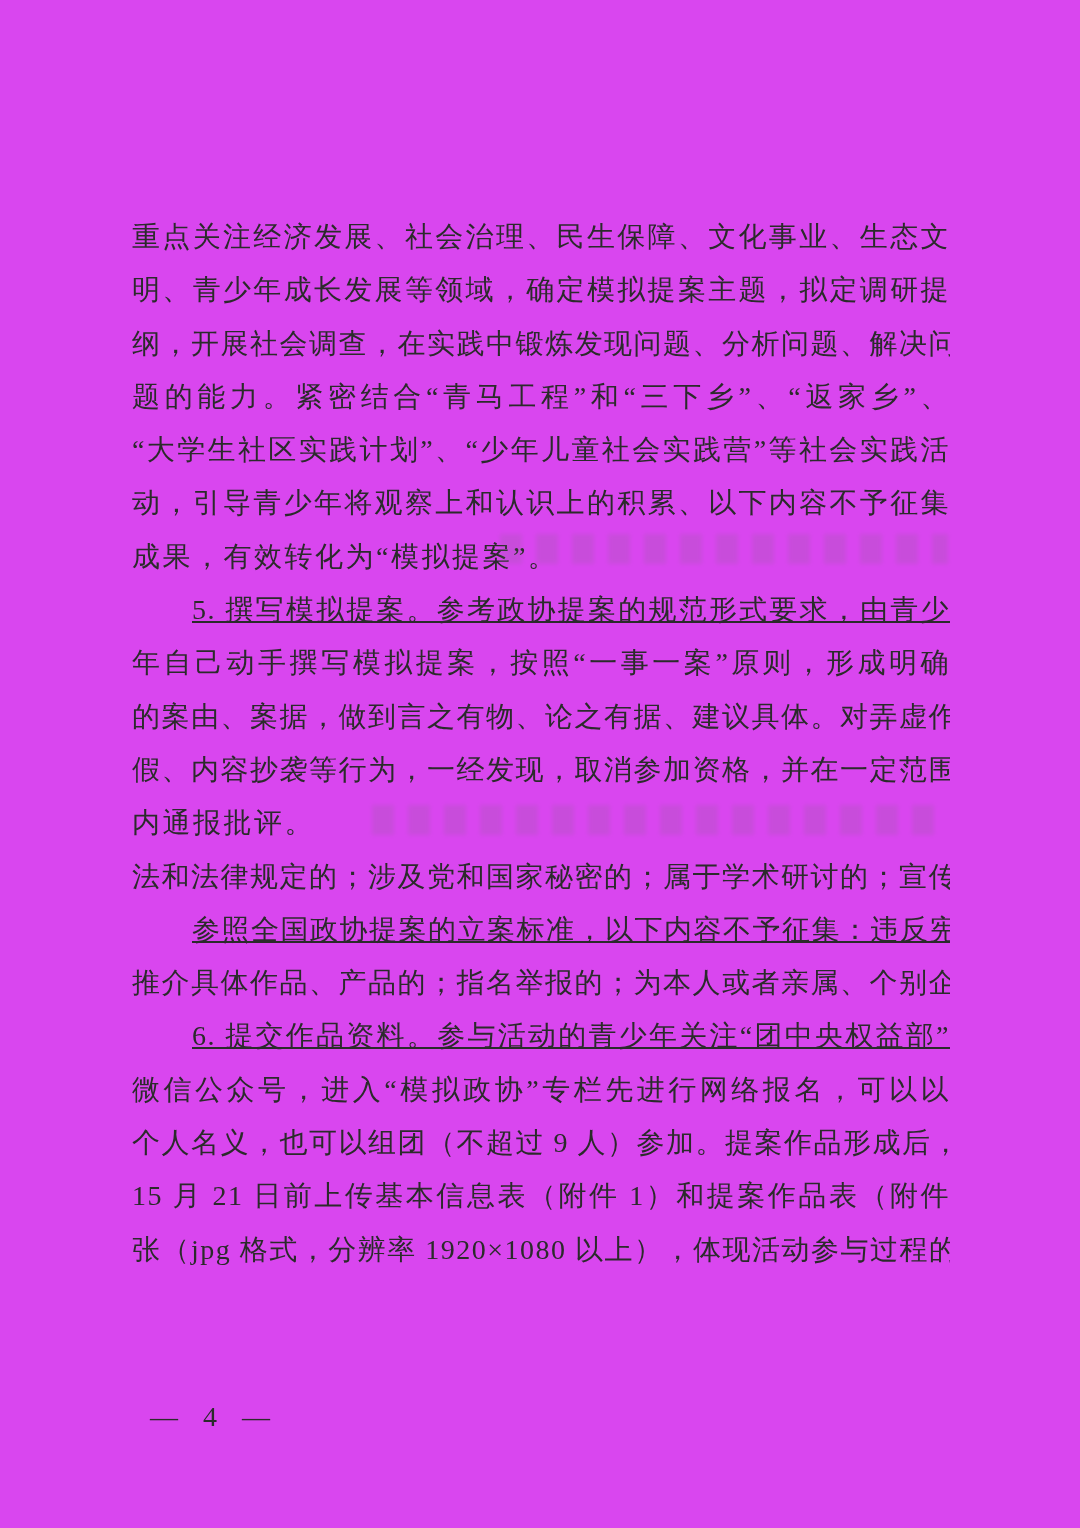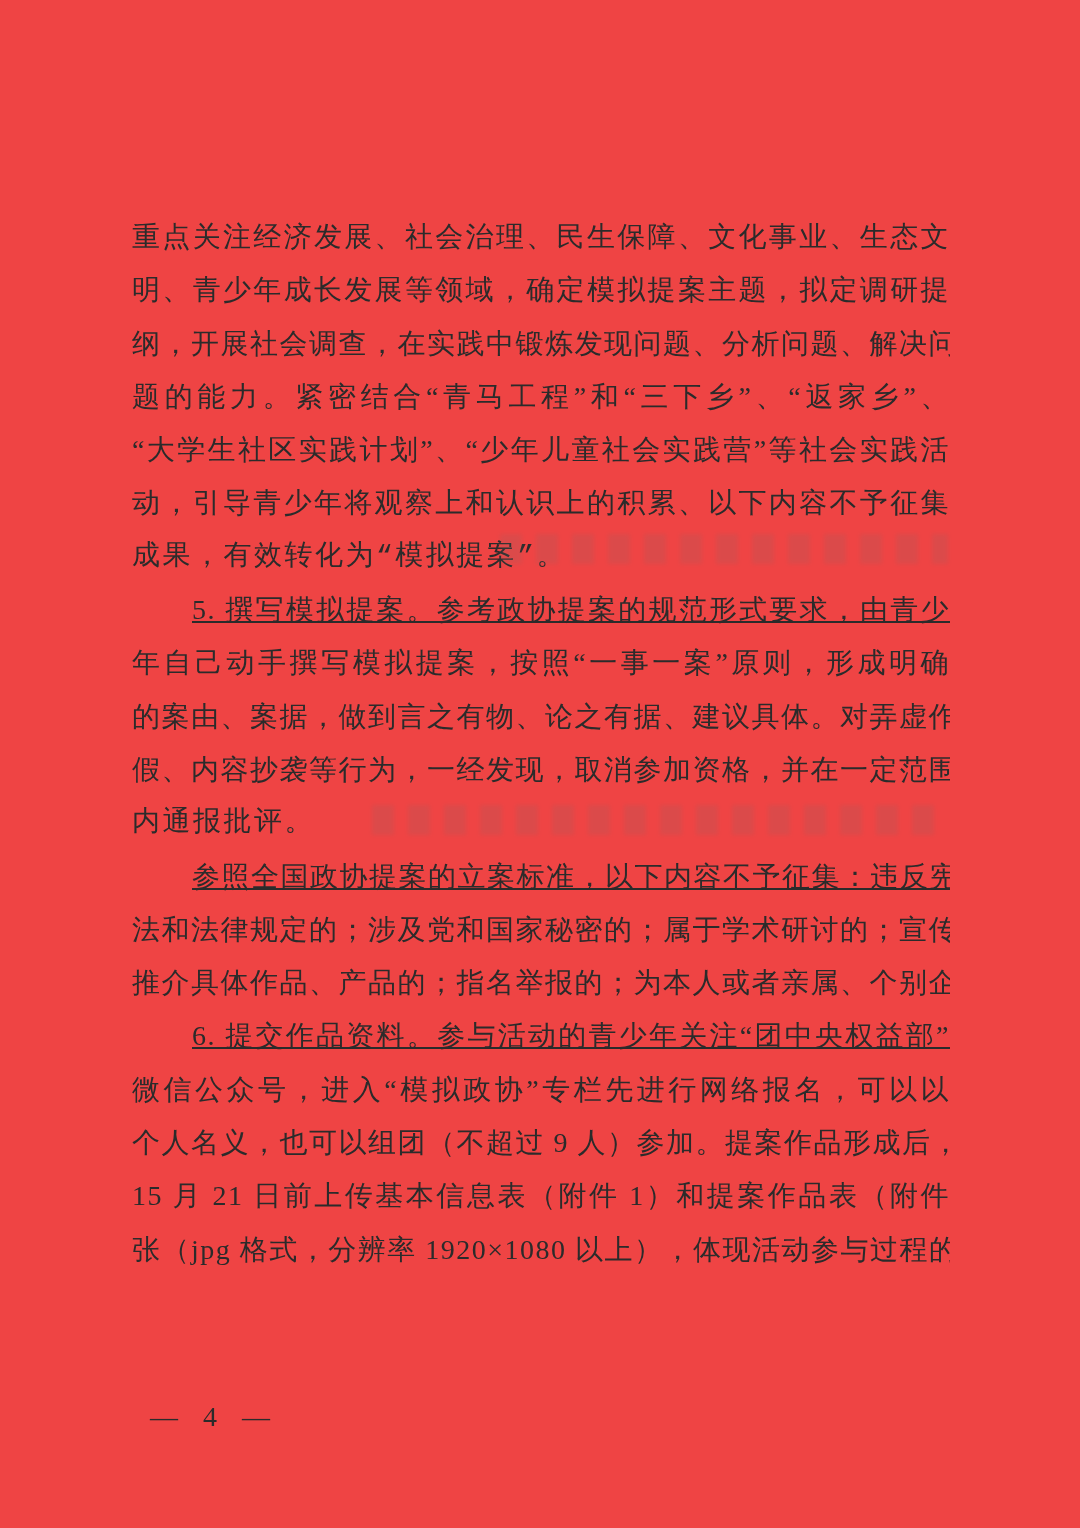--- a/index.html
+++ b/index.html
@@ -4,21 +4,21 @@
 <style>
   html, body {
     margin: 0;
     padding: 0;
     background: #ffffff;
   }
   .page {
     position: relative;
     width: 1080px;
     height: 1528px;
-    background: #ef4444;
+    background: #d946ef;
     font-family: "Liberation Serif", "DejaVu Serif", serif;
     color: #2b2b2b;
     overflow: hidden;
   }
   .content {
     position: absolute;
     left: 132px;
     top: 210px;
     width: 818px;
   }
@@ -31,21 +31,20 @@
     text-align: justify;
     text-align-last: justify;
     overflow: hidden;
     white-space: nowrap;
     text-rendering: optimizeLegibility;
   }
   .line.para-end {
     text-align: right;
     text-align-last: left;
     letter-spacing: 2.5px;
-    font-family: Liberation Mono, monospace;
   }
   .line.indent {
     text-indent: 60px;
     text-decoration: underline;
   }
   
   .smudge {
     position: absolute;
     height: 30px;
     opacity: 0.15;
@@ -77,22 +76,22 @@
     <p class="line">纲，开展社会调查，在实践中锻炼发现问题、分析问题、解决问</p>
     <p class="line">题的能力。紧密结合“青马工程”和“三下乡”、“返家乡”、</p>
     <p class="line">“大学生社区实践计划”、“少年儿童社会实践营”等社会实践活</p>
     <p class="line">动，引导青少年将观察上和认识上的积累、以下内容不予征集</p>
     <p class="line para-end">成果，有效转化为“模拟提案”。</p>
     <p class="line indent">5. 撰写模拟提案。参考政协提案的规范形式要求，由青少</p>
     <p class="line">年自己动手撰写模拟提案，按照“一事一案”原则，形成明确</p>
     <p class="line">的案由、案据，做到言之有物、论之有据、建议具体。对弄虚作</p>
     <p class="line">假、内容抄袭等行为，一经发现，取消参加资格，并在一定范围</p>
     <p class="line para-end">内通报批评。</p>
+    <p class="line">法和法律规定的；涉及党和国家秘密的；属于学术研讨的；宣传</p>
     <p class="line indent">参照全国政协提案的立案标准，以下内容不予征集：违反宪</p>
-    <p class="line">法和法律规定的；涉及党和国家秘密的；属于学术研讨的；宣传</p>
     <p class="line">推介具体作品、产品的；指名举报的；为本人或者亲属、个别企</p>
     <p class="line indent">6. 提交作品资料。参与活动的青少年关注“团中央权益部”</p>
     <p class="line">微信公众号，进入“模拟政协”专栏先进行网络报名，可以以</p>
     <p class="line">个人名义，也可以组团（不超过 9 人）参加。提案作品形成后，</p>
     <p class="line">15 月 21 日前上传基本信息表（附件 1）和提案作品表（附件</p>
     <p class="line">张（jpg 格式，分辨率 1920×1080 以上），体现活动参与过程的微</p>
   </main>
 
   <div class="smudge smudge-1"></div>
   <div class="smudge smudge-2"></div>

